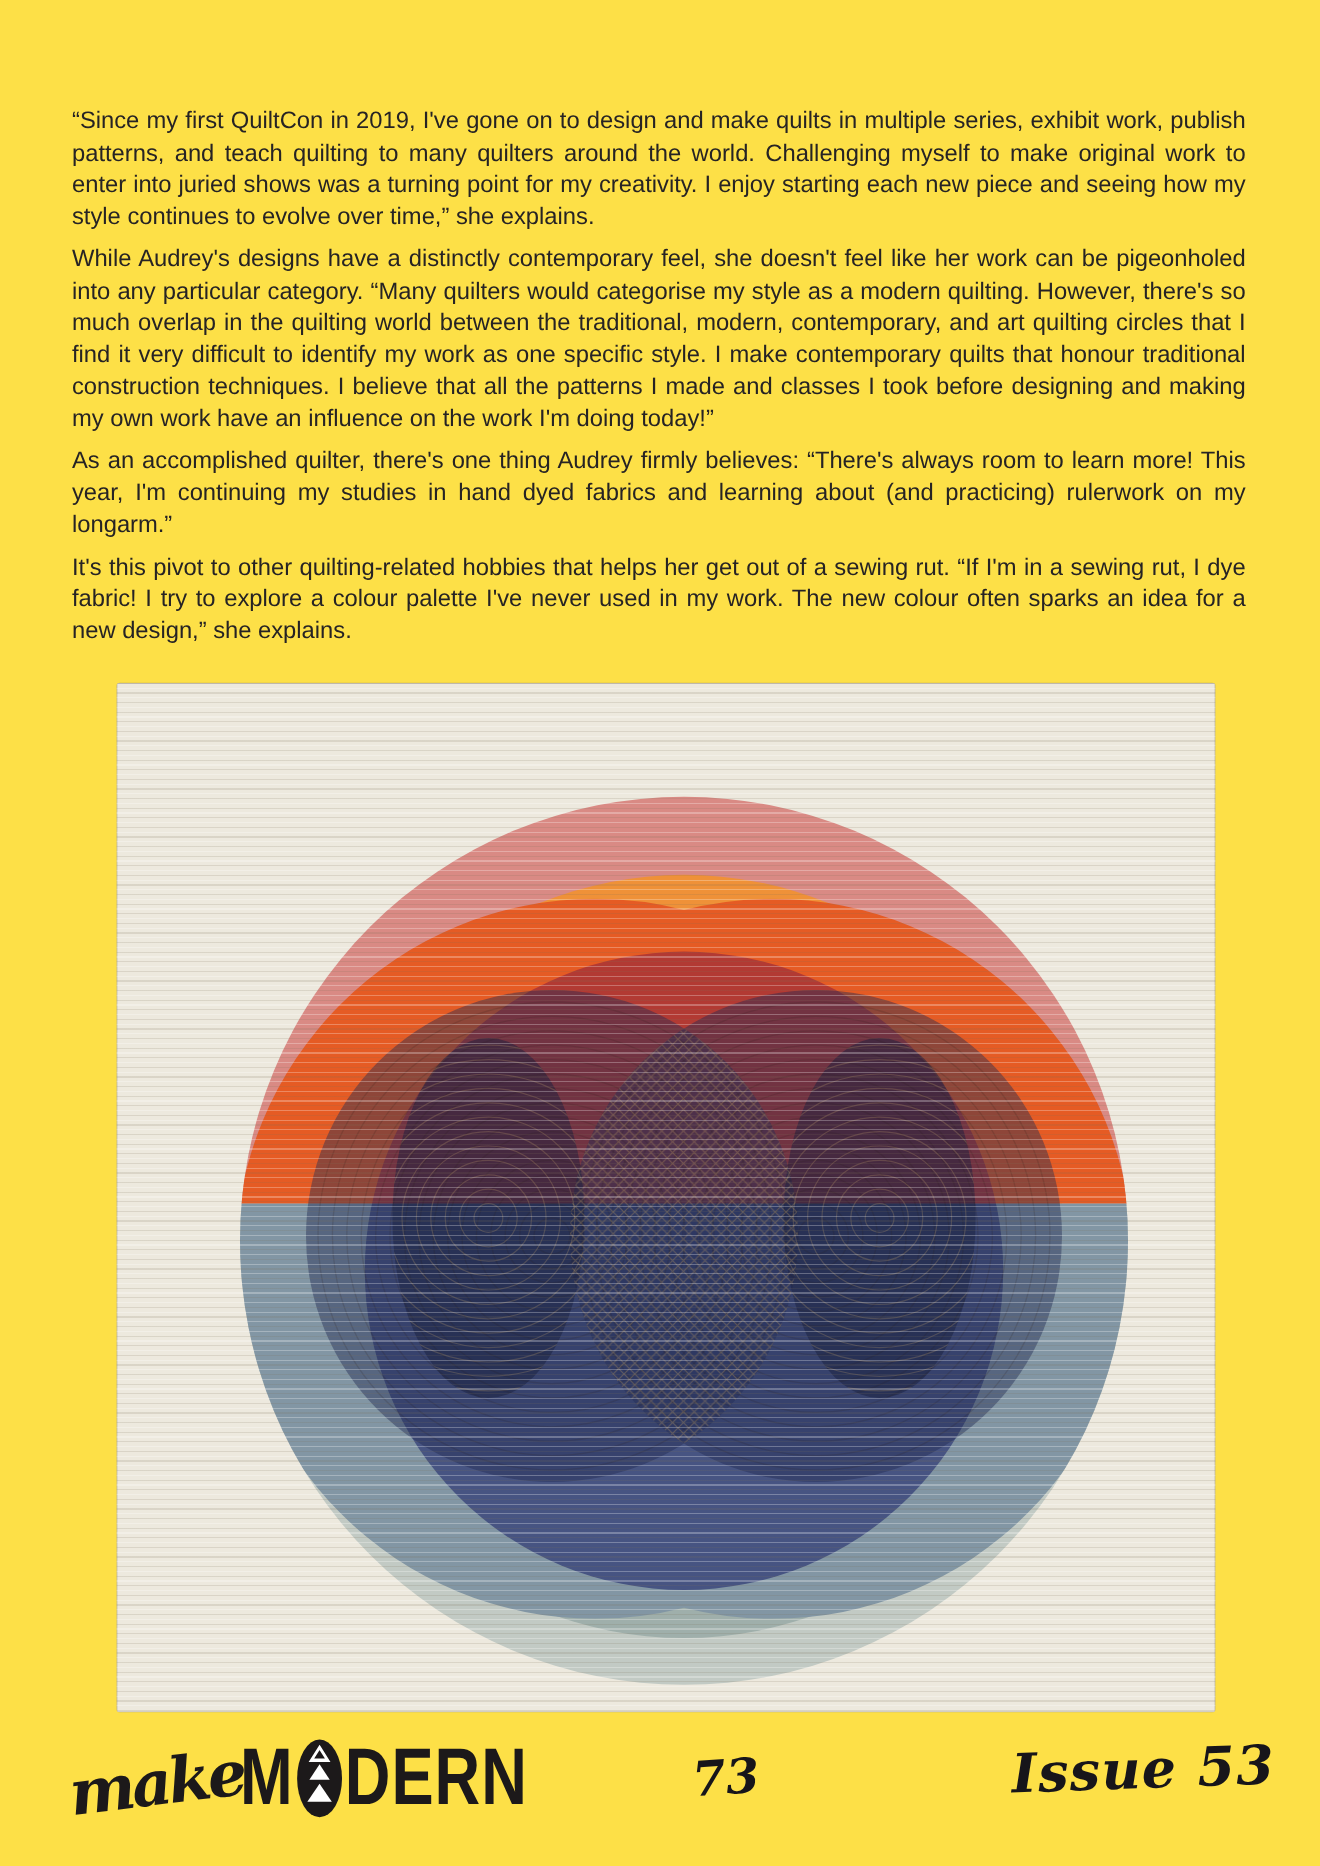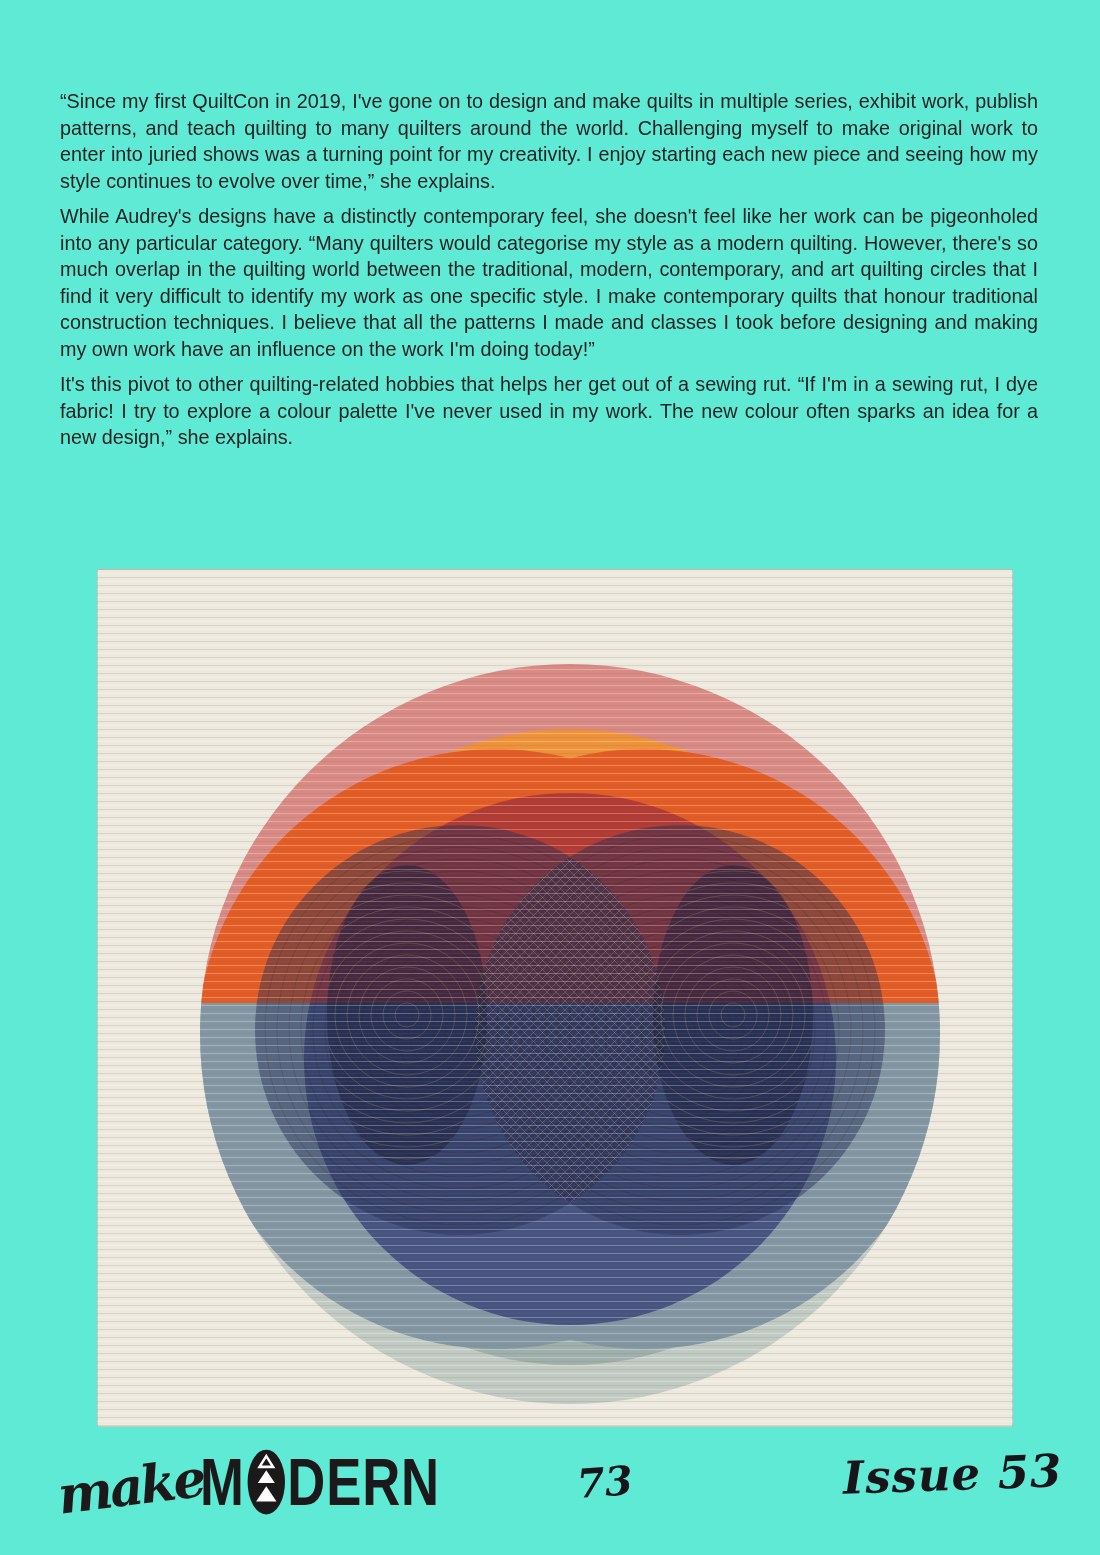--- a/index.html
+++ b/index.html
@@ -1,19 +1,19 @@
 <!DOCTYPE html>
 <html><head>
 <meta charset="utf-8">
 <style>
   html,body{margin:0;padding:0;background:#ffffff;}
   .page{
     position:relative;
     width:1100px;height:1555px;
-    background:#5eead4;
+    background:#fde047;
     font-family:"Liberation Sans","DejaVu Sans",sans-serif;
     overflow:hidden;
   }
   
   .article{
     position:absolute;
     left:60px;top:88px;width:978px;
     color:#262324;
     font-size:19.8px;line-height:26.5px;
     text-align:justify;
@@ -75,20 +75,21 @@
   }
 </style>
 </head>
 <body>
 
 <div class="page">
 
   <div class="article">
     <p>“Since my first QuiltCon in 2019, I've gone on to design and make quilts in multiple series, exhibit work, publish patterns, and teach quilting to many quilters around the world. Challenging myself to make original work to enter into juried shows was a turning point for my creativity. I enjoy starting each new piece and seeing how my style continues to evolve over time,” she explains.</p>
     <p>While Audrey's designs have a distinctly contemporary feel, she doesn't feel like her work can be pigeonholed into any particular category. “Many quilters would categorise my style as a modern quilting. However, there's so much overlap in the quilting world between the traditional, modern, contemporary, and art quilting circles that I find it very difficult to identify my work as one specific style. I make contemporary quilts that honour traditional construction techniques. I believe that all the patterns I made and classes I took before designing and making my own work have an influence on the work I'm doing today!”</p>
+    <p>As an accomplished quilter, there's one thing Audrey firmly believes: “There's always room to learn more! This year, I'm continuing my studies in hand dyed fabrics and learning about (and practicing) rulerwork on my longarm.”</p>
     <p>It's this pivot to other quilting-related hobbies that helps her get out of a sewing rut. “If I'm in a sewing rut, I dye fabric! I try to explore a colour palette I've never used in my work. The new colour often sparks an idea for a new design,” she explains.</p>
   </div>
 
   <figure class="quilt" style="margin:0">
     <svg width="916" height="858" viewBox="0 0 916 858">
       <defs>
         <clipPath id="clipMain">
             <circle cx="473" cy="465" r="370"></circle>
           </clipPath>
         <clipPath id="clipC2">

